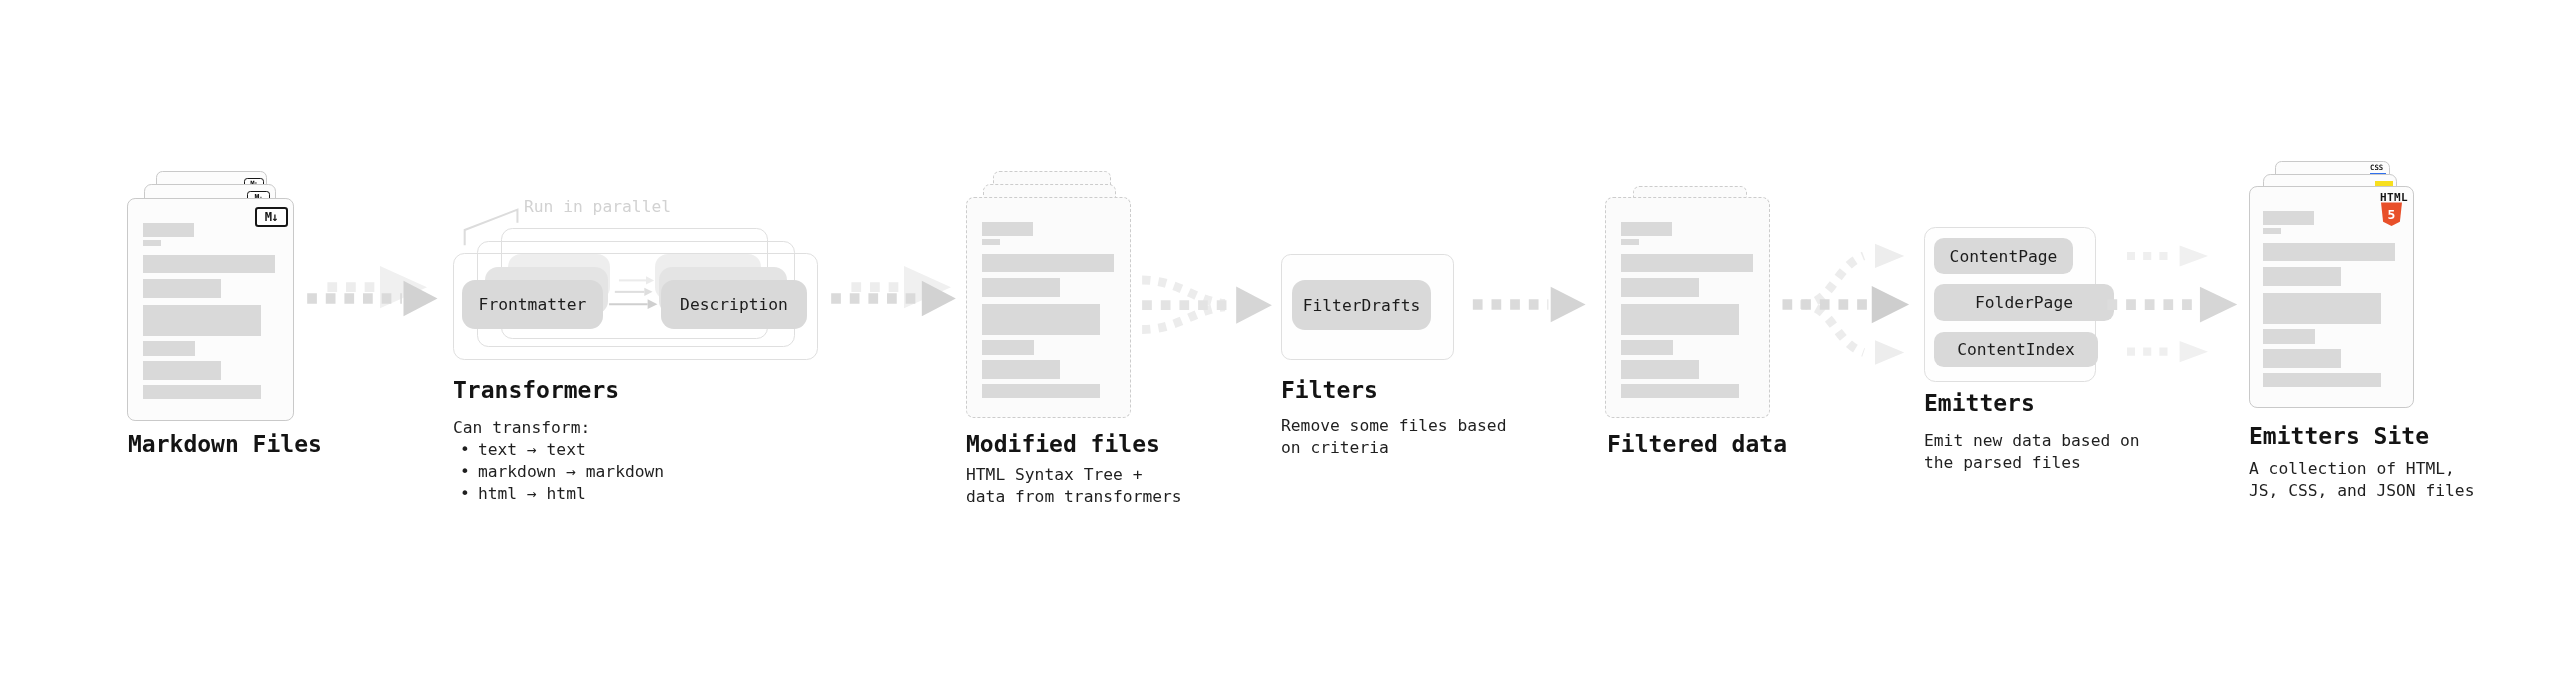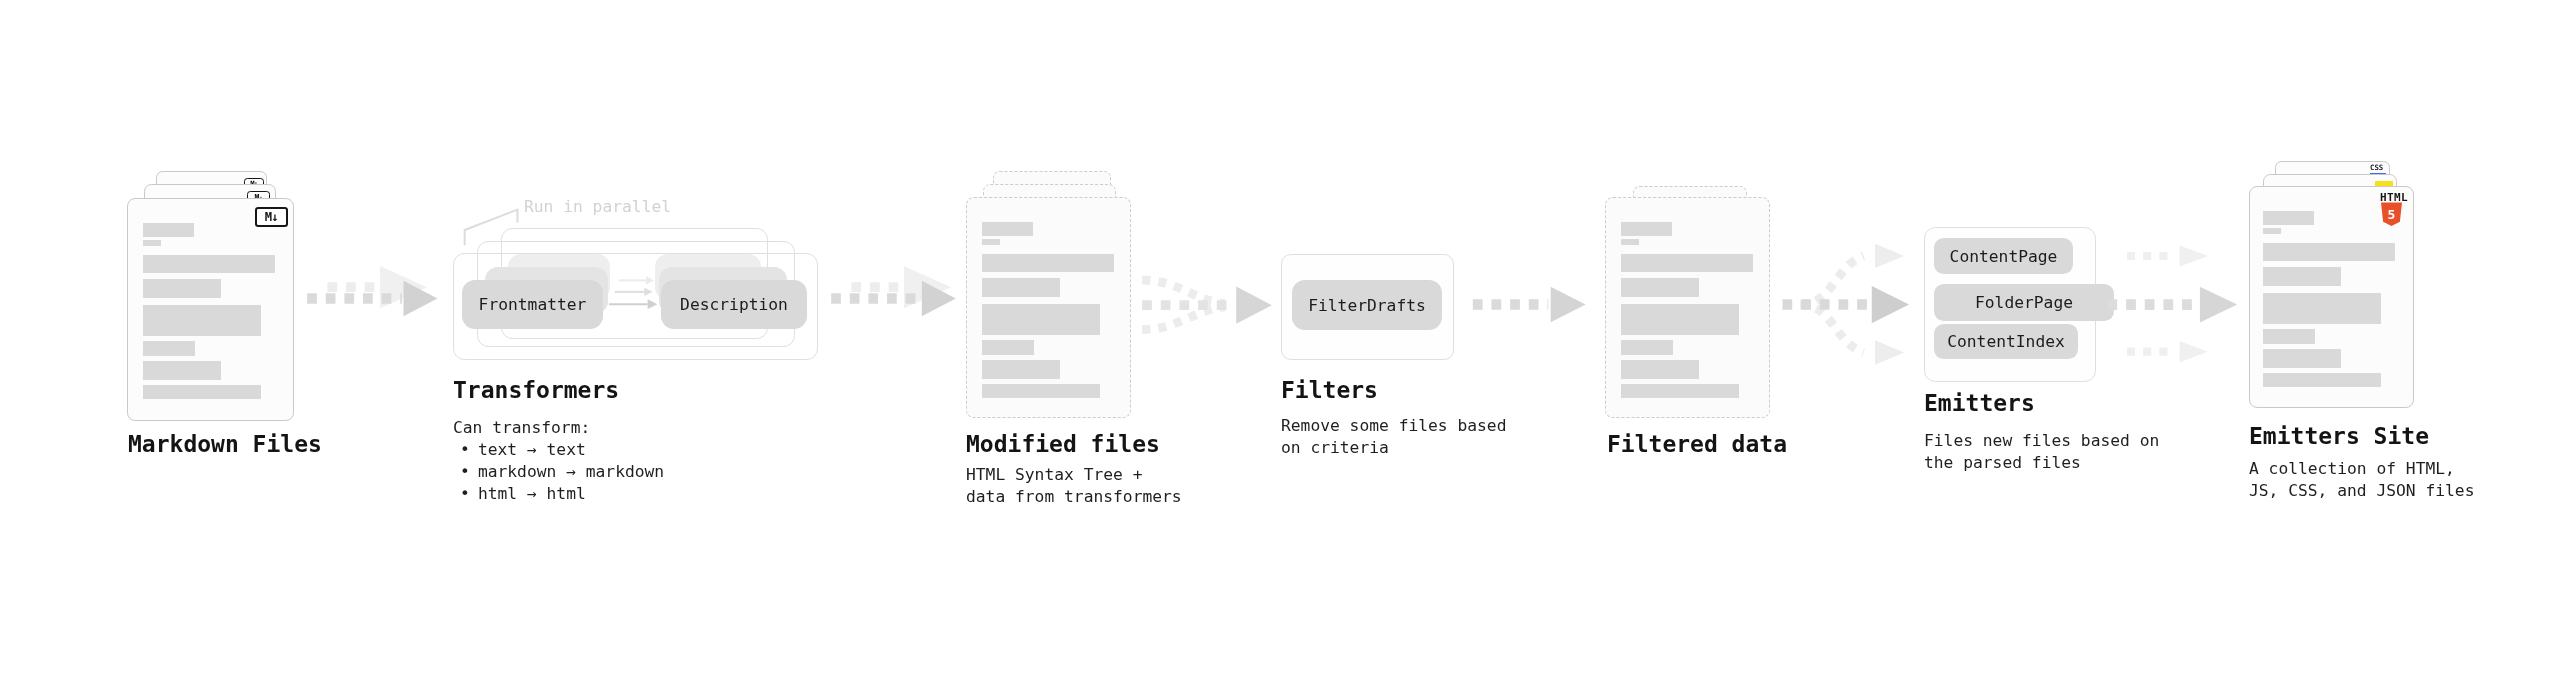--- a/index.html
+++ b/index.html
@@ -181,21 +181,21 @@
     <svg width="146" height="78" viewBox="0 0 180 96">
       <path d="M 10 16 C 55 16, 75 42, 112 45" fill="none" stroke="#ececec" stroke-width="11" stroke-dasharray="10 10"></path>
       <path d="M 10 77 C 55 77, 75 52, 112 49" fill="none" stroke="#ececec" stroke-width="11" stroke-dasharray="10 10"></path>
       <line x1="10" y1="47" x2="118" y2="47" stroke="#e3e3e3" stroke-width="12" stroke-dasharray="12 11"></line>
       <polygon points="126,24 170,47 126,70" fill="#d6d6d6"></polygon>
     </svg>
   </div>
 
   <div>
     <div class="obox filled" style="left:1281px;top:254px;width:173px;height:106px;border-radius:9.8px;"></div>
-    <div class="pill" style="left:1292px;top:280px;width:150px;height:50px;">FilterDrafts</div>
+    <div class="pill" style="left:1292px;top:280px;width:139px;height:50px;">FilterDrafts</div>
     <div class="title" style="left:1281px;top:377px;">Filters</div>
     <div class="desc" style="left:1281px;top:415px;">
       <div class="body-line">Remove some files based</div>
       <div class="body-line">on criteria</div>
     </div>
   </div>
 
   <div class="abs" style="left:1463px;top:268px;">
     <svg width="130" height="73" viewBox="0 0 160 90">
       <line x1="12" y1="45" x2="105" y2="45" stroke="#dadada" stroke-width="13" stroke-dasharray="12 11"></line>
@@ -226,24 +226,24 @@
       <polygon points="122,131 158,146 122,161" fill="#ededed"></polygon>
       <line x1="8" y1="87" x2="112" y2="87" stroke="#d9d9d9" stroke-width="13" stroke-dasharray="12 11"></line>
       <polygon points="118,64 164,87 118,110" fill="#cecece"></polygon>
     </svg>
   </div>
 
   <div>
     <div class="obox filled" style="left:1924px;top:227px;width:172px;height:155px;"></div>
     <div class="pill small" style="left:1934px;top:238px;width:139px;height:36px;">ContentPage</div>
     <div class="pill small" style="left:1934px;top:284px;width:180px;height:37px;">FolderPage</div>
-    <div class="pill small" style="left:1934px;top:324px;width:144px;height:35px;">ContentIndex</div>
+    <div class="pill small" style="left:1934px;top:332px;width:164px;height:35px;">ContentIndex</div>
     <div class="title" style="left:1924px;top:390px;">Emitters</div>
     <div class="desc" style="left:1924px;top:430px;">
-      <div class="body-line">Files new files based on</div>
+      <div class="body-line">Emit new data based on</div>
       <div class="body-line">the parsed files</div>
     </div>
   </div>
 
   <div class="abs" style="left:2101px;top:238px;">
     <svg width="150" height="130" viewBox="0 0 185 160">
       <line x1="32" y1="22" x2="92" y2="22" stroke="#efefef" stroke-width="10" stroke-dasharray="10 10"></line>
       <polygon points="97,9 132,22 97,35" fill="#f0f0f0"></polygon>
       <line x1="8" y1="82" x2="115" y2="82" stroke="#dcdcdc" stroke-width="13" stroke-dasharray="12 11"></line>
       <polygon points="122,60 168,82 122,104" fill="#d6d6d6"></polygon>

